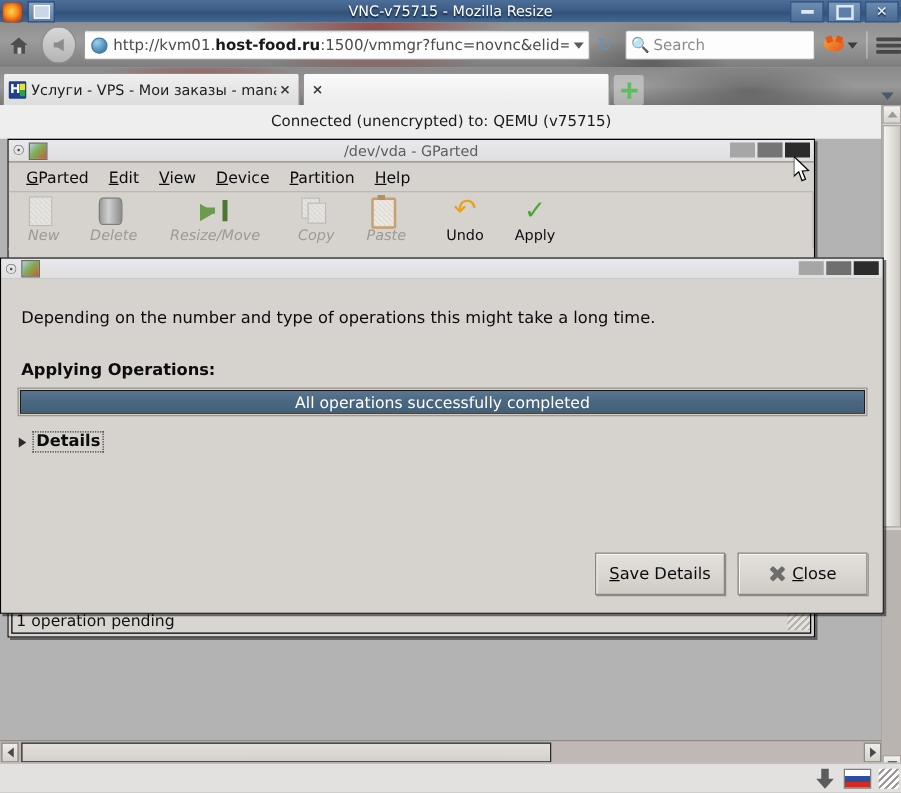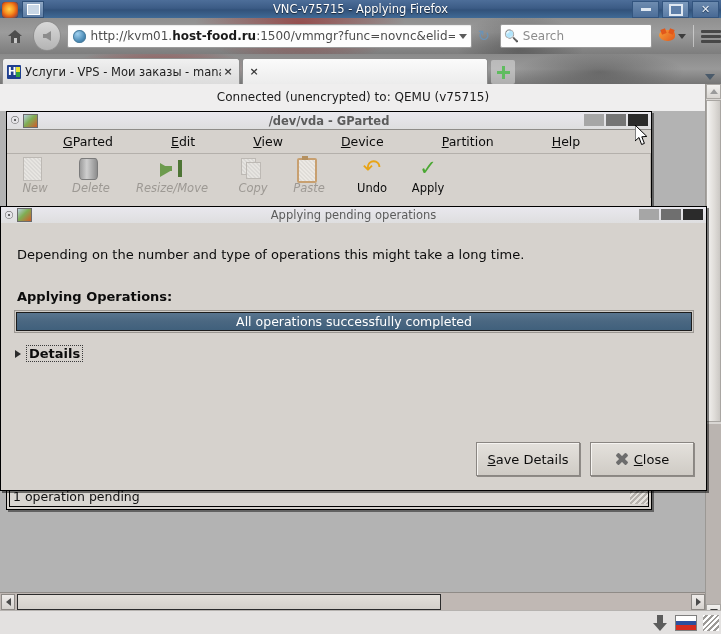--- a/index.html
+++ b/index.html
@@ -160,32 +160,32 @@
     background:#d6d2cd;border:1px solid #000;box-sizing:border-box;
     box-shadow:2px 2px 0 rgba(0,0,0,.45);
   }
   .gp-titlebar{
     height:17px;background:linear-gradient(to bottom,#e9e8ee,#dededf);
     border-bottom:1px solid #8e8c89;display:flex;align-items:center;position:relative;
   }
   .gp-tb-icons{display:flex;align-items:center;gap:3px;margin-left:3px;}
   .gp-menuglyph{font-size:11px;color:#4a4a4a;line-height:1;}
   .gp-appicon{width:13px;height:12px;border:1px solid #6b6b6b;background:linear-gradient(135deg,#b8cfe2 0%,#7fae54 45%,#d05a2a 100%);}
-  .gp-title{position:absolute;left:0;right:0;text-align:center;font-size:11.5px;color:#5c5c5c;font-weight:bold;}
+  .gp-title{position:absolute;left:0;right:0;text-align:center;font-size:11.5px;color:#5c5c5c;}
   .gp-winbtns{position:absolute;right:3px;top:2px;display:flex;gap:2px;}
   .gp-wb{width:20px;height:12px;}
   .gp-wb.a{background:#a6a6a6;}
   .gp-wb.b{background:#757575;}
   .gp-wb.c{background:#2b2b2b;}
 
   .gp-menubar{
     height:23px;background:#d6d2cd;border-bottom:1px solid #b4b0ab;
     display:flex;align-items:center;padding-left:6px;
   }
-  .gp-menu{font-size:12.5px;color:#0c0c0c;padding:0 8px;line-height:23px;margin-left:42px;}
+  .gp-menu{font-size:12.5px;color:#0c0c0c;padding:0 8px;line-height:23px;}
   .gp-menu u{text-decoration:underline;}
 
   .gp-toolbar{
     height:45px;background:#d6d2cd;display:flex;align-items:stretch;border-bottom:1px solid #9e9a95;
   }
   .tb-left{display:flex;align-items:flex-start;flex:1;border-right:1px solid #b5b1ac;}
   .tb-item{width:56px;display:flex;flex-direction:column;align-items:center;justify-content:flex-start;padding-top:2px;}
   .tb-item.wide{width:92px;}
   .tb-label{font-size:11.5px;margin-top:1px;color:#0d0d0d;}
   .tb-item.dim .tb-label{color:#9d9994;font-style:italic;}
@@ -311,21 +311,21 @@
 </head>
 <body>
 
 <div class="app">
 
   <div class="ff-titlebar">
     <div class="ff-appicon"></div>
     <div class="ff-restorebtn">
         <i></i>
       </div>
-    <div class="ff-title-text">VNC-v75715 - Applying Firefox</div>
+    <div class="ff-title-text">VNC-v75715 - Mozilla Resize</div>
     <div class="ff-winbtns">
       <div class="ff-wb min">
           <span class="barglyph"></span>
         </div>
       <div class="ff-wb max">
           <span class="boxglyph"></span>
         </div>
       <div class="ff-wb close">✕</div>
     </div>
   </div>
@@ -501,21 +501,20 @@
       <div class="gp-grip"></div>
     </div>
   </div>
 
   <div class="dlg">
     <div class="dlg-titlebar">
       <div class="gp-tb-icons">
         <span class="gp-menuglyph">☉</span>
         <span class="gp-appicon"></span>
       </div>
-      <div class="dlg-title">Applying pending operations</div>
       <div class="dlg-winbtns">
         <div class="dlg-wb a"></div>
         <div class="dlg-wb b"></div>
         <div class="dlg-wb c"></div>
       </div>
     </div>
 
     <div class="dlg-body">
       <div class="dlg-note">Depending on the number and type of operations this might take a long time.</div>
       <div class="dlg-sub">Applying Operations:</div>

